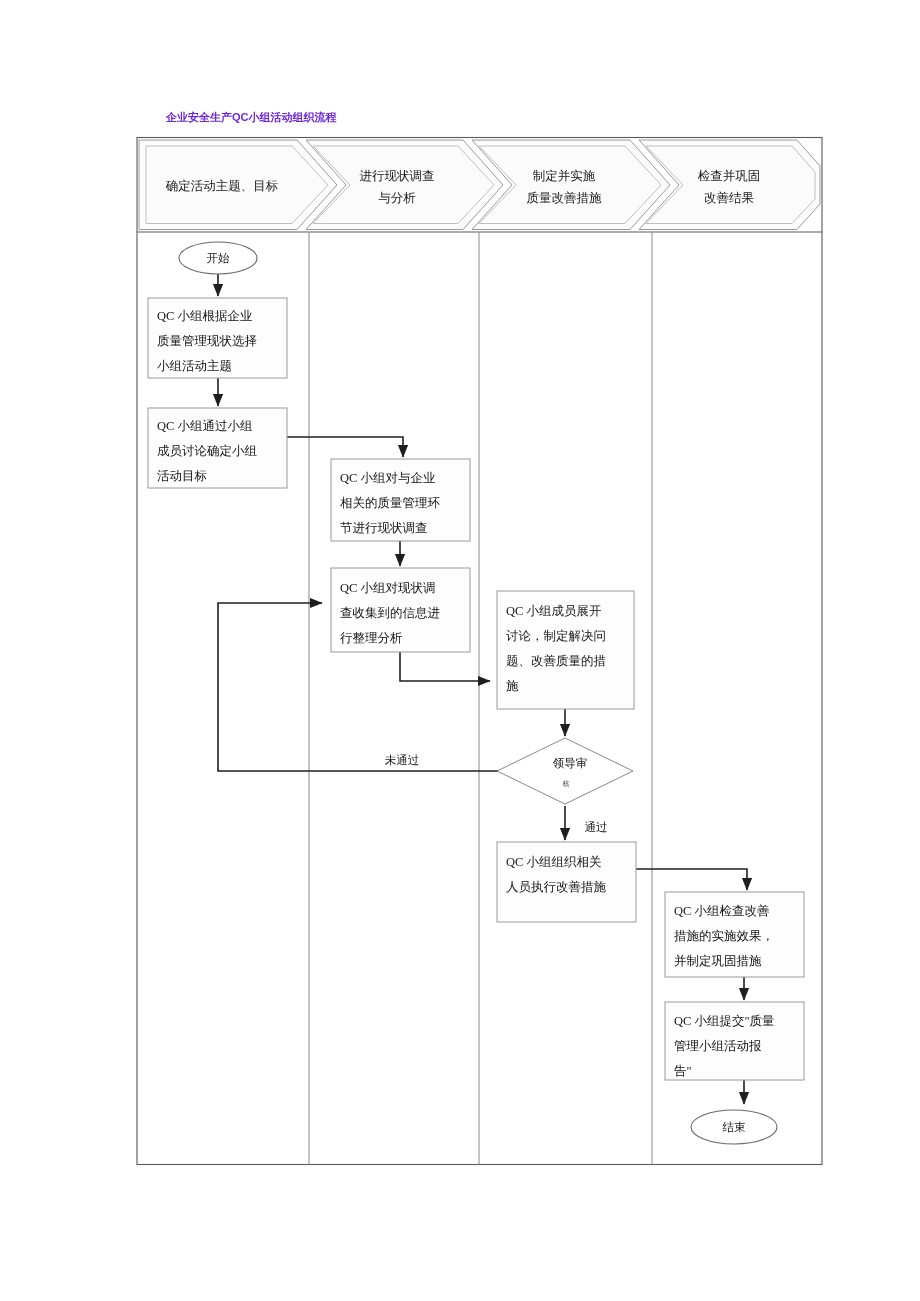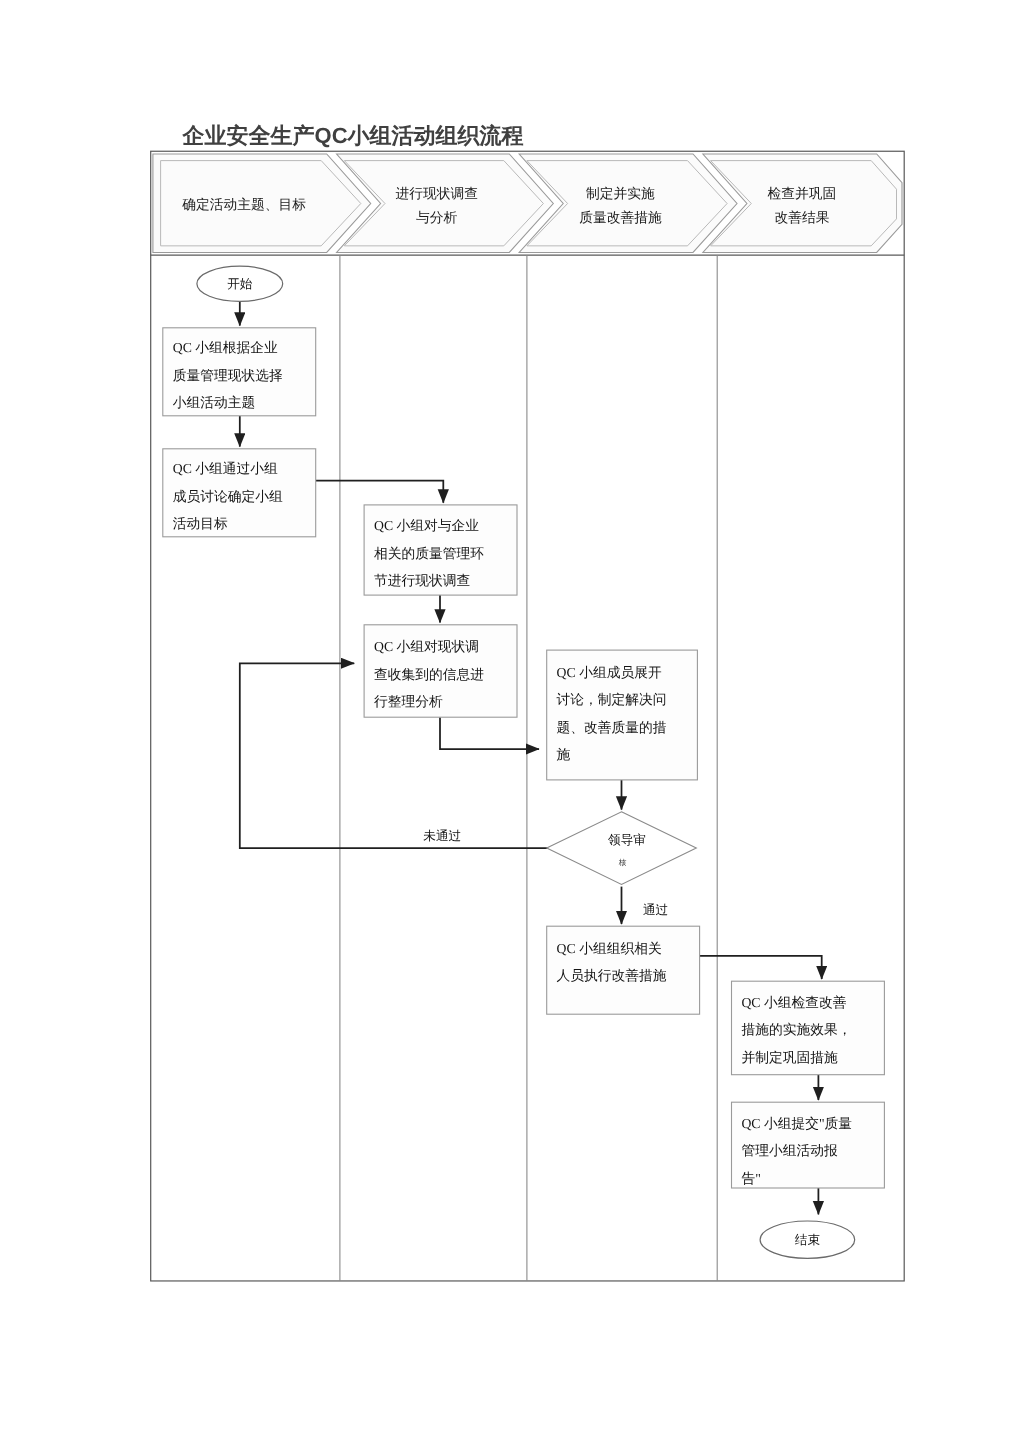--- a/index.html
+++ b/index.html
@@ -17,24 +17,24 @@
   #page {
     position: absolute;
     left: 0; top: 0;
     width: 920px;
     height: 1301px;
   }
   .chart-title {
     position: absolute;
     left: 166px;
     top: 110px;
-    font-size: 20px;
+    font-size: 11px;
     font-weight: bold;
     letter-spacing: 0px;
-    color: #404040;
+    color: #6d28d9;
     font-family: "Liberation Sans", "DejaVu Sans", sans-serif;
     white-space: nowrap;
   }
   svg { display: block; }
   .frame {
     fill: none;
     stroke: #5a5a5a;
     stroke-width: 1.1;
   }
   .divider {

